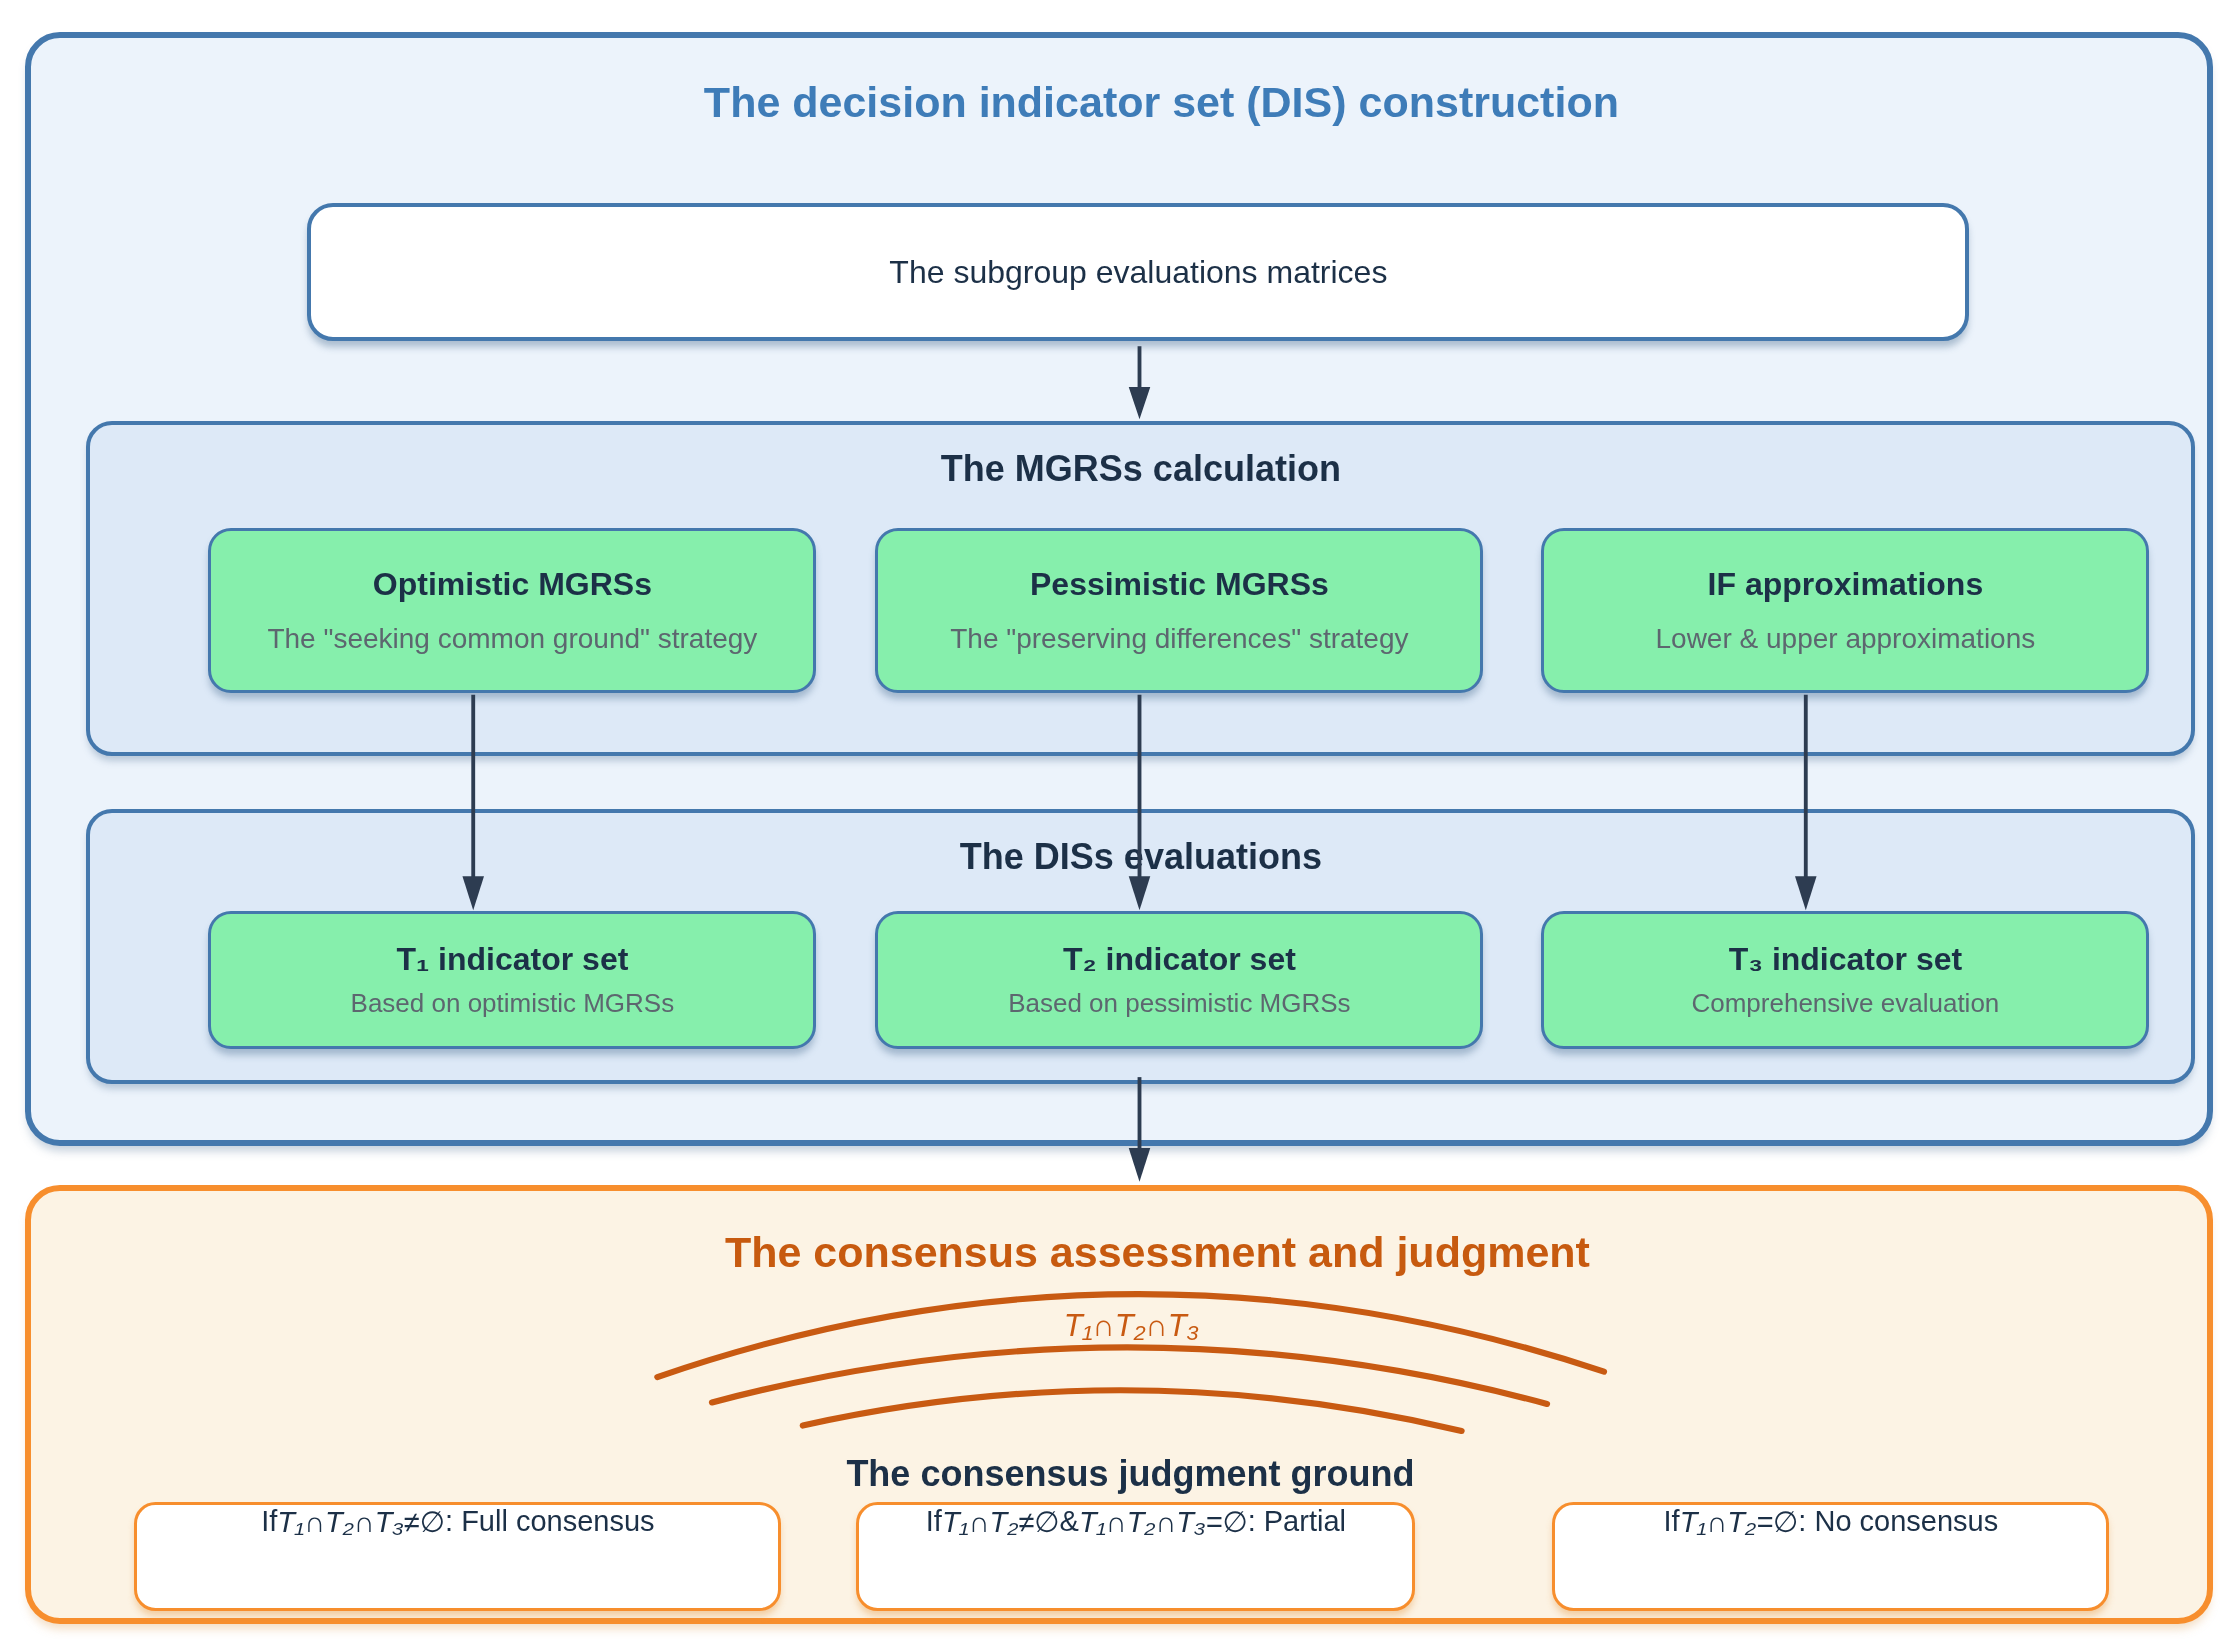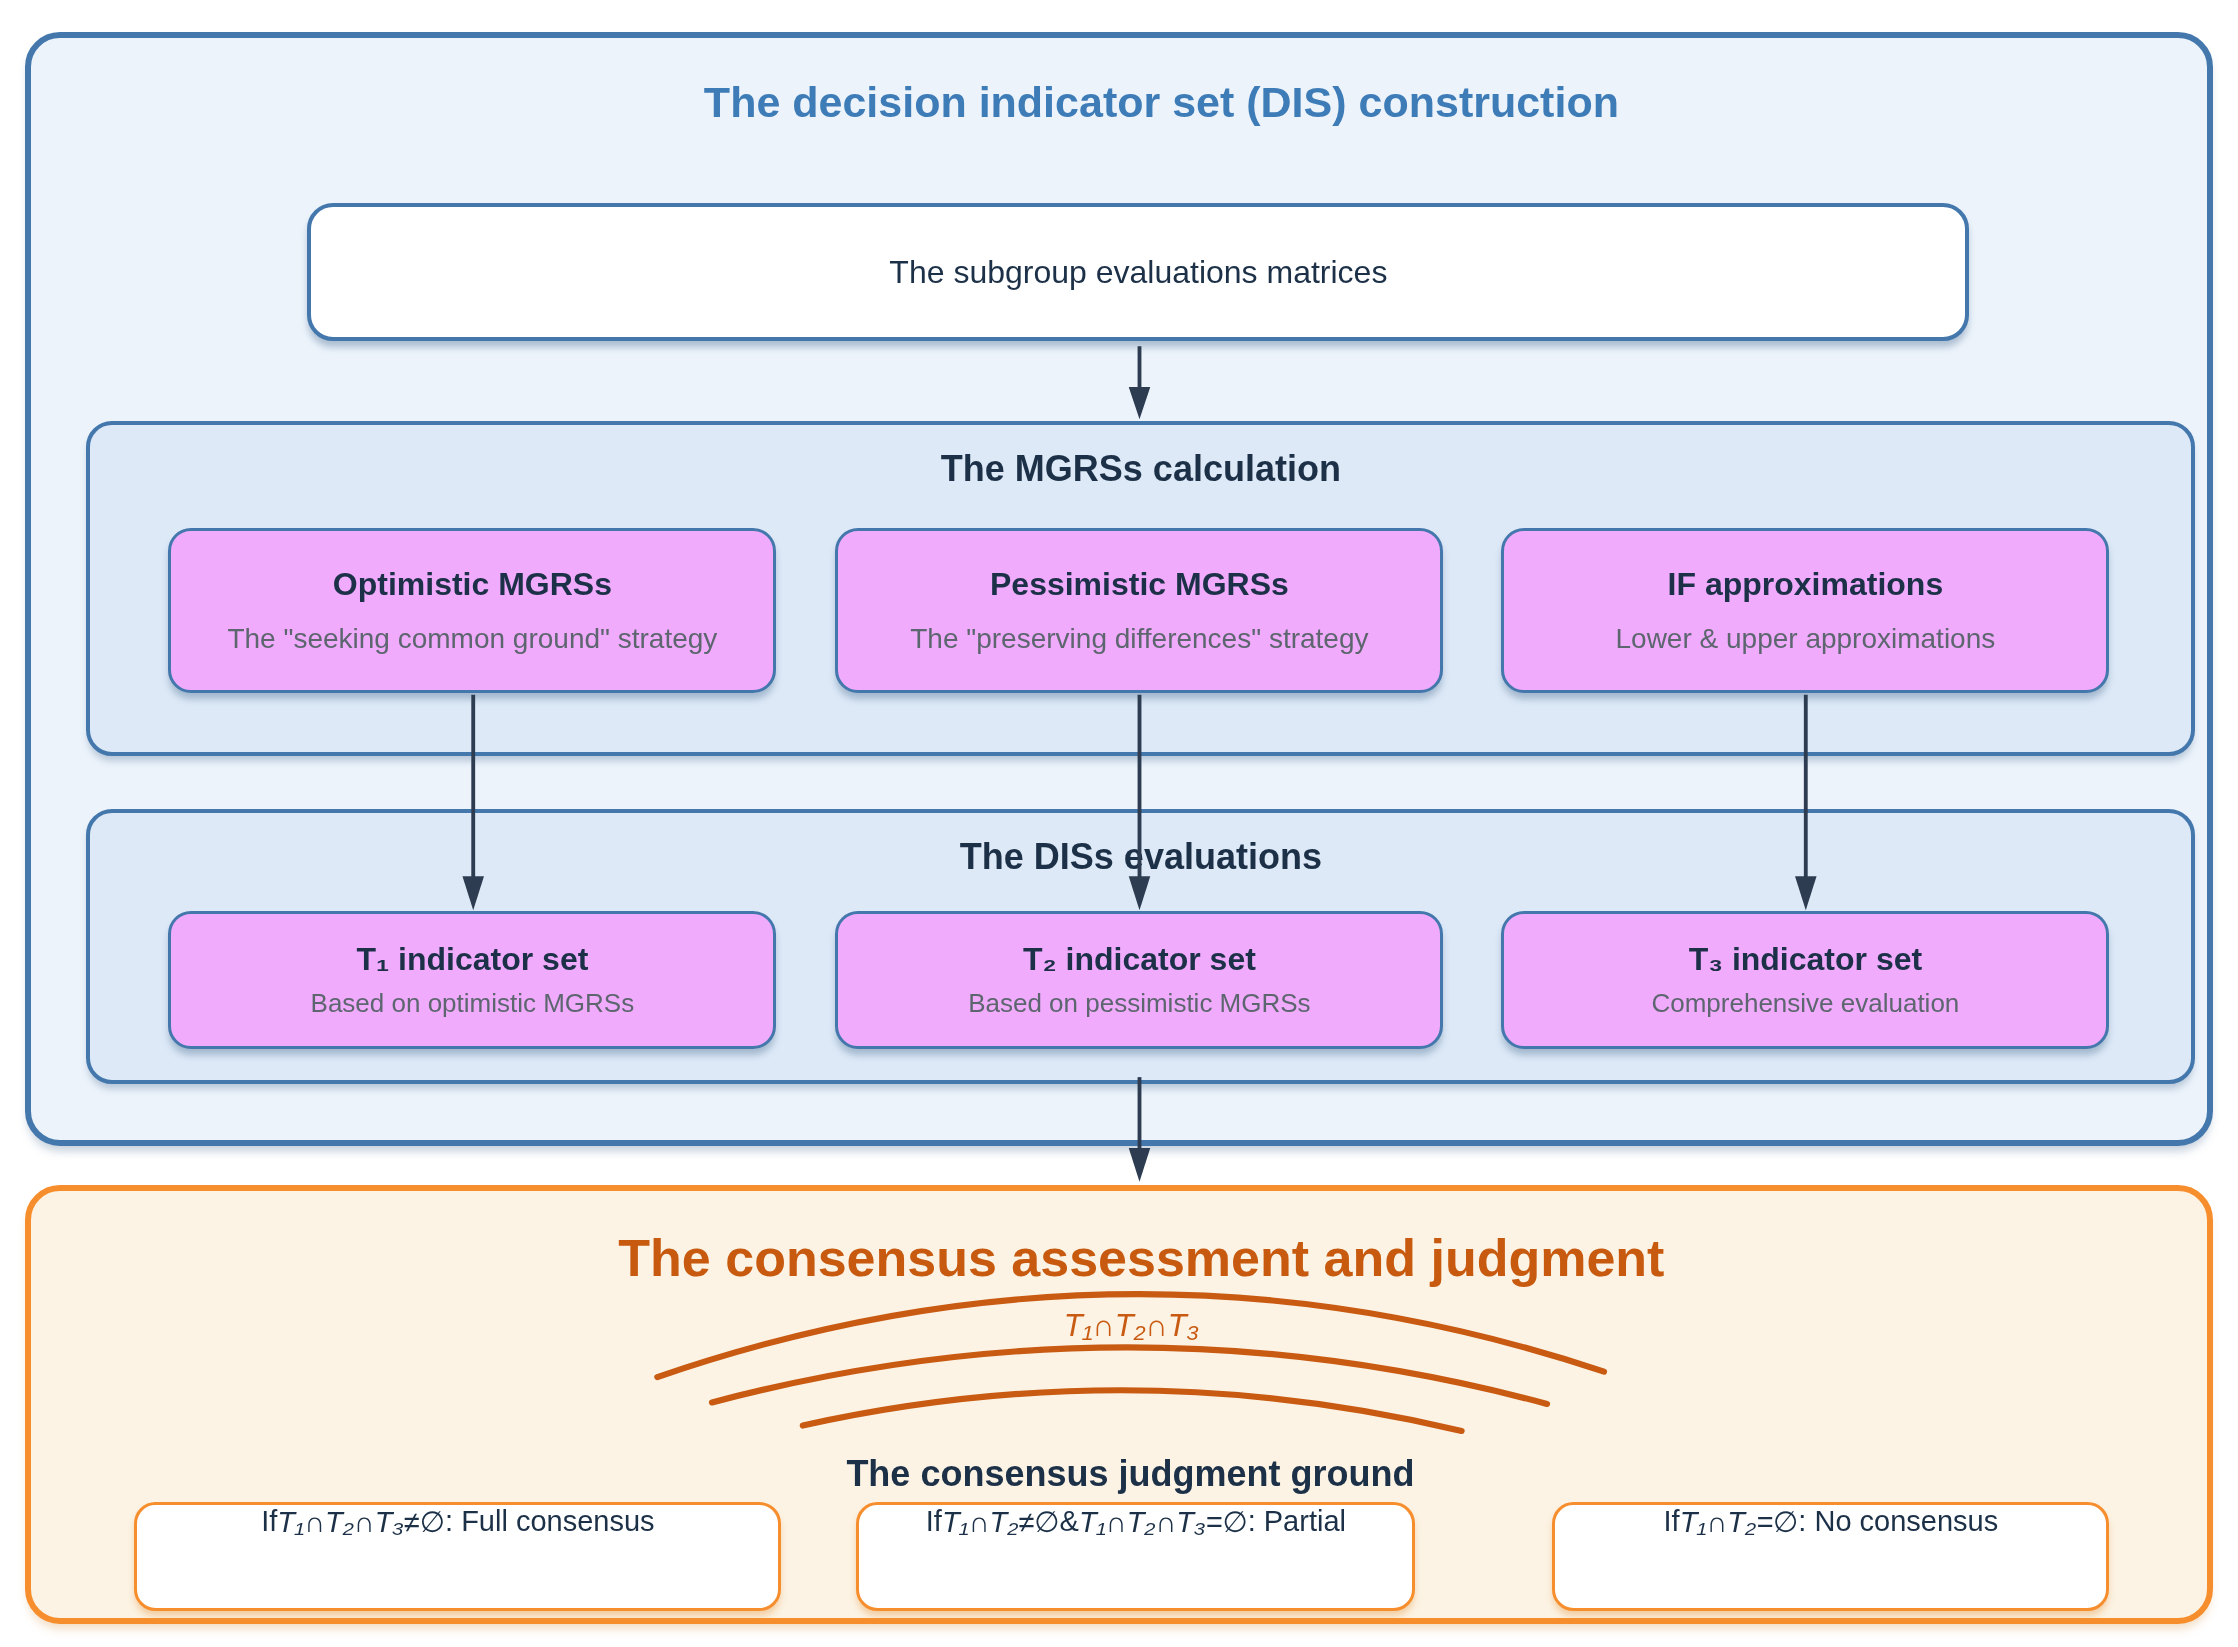--- a/index.html
+++ b/index.html
@@ -45,45 +45,45 @@
     border-radius:26px;
     box-shadow:0 7px 7.7px -2.3px rgba(90,120,155,.35);
   }
   .mgrs-panel{top:383px;height:335px}
   .diss-panel{top:771px;height:275px}
   .sec-title{
     position:absolute;left:0;top:23px;width:100%;text-align:center;
     font-size:36px;font-weight:bold;color:var(--navy-text);
   }
   .white-box{
-    position:absolute;background:#f0abfc;
+    position:absolute;background:#86efac;
     border:3.8px solid var(--panel-border-blue);border-radius:23px;
     display:flex;flex-direction:column;align-items:center;justify-content:center;
     box-shadow:0 7px 7px -1.5px rgba(74,111,146,.4);
-    text-align:center;width:608px;
+    text-align:center;width:608px;margin-left:40px;
   }
   .box-a{left:78px}.box-b{left:745px}.box-c{left:1411px}
   .mgrs-panel .white-box{top:103px;height:165px}
   .diss-panel .white-box{top:98px;height:138px}
   .wb-title{font-size:32px;font-weight:bold;color:var(--navy-text);white-space:nowrap}
   .wb-sub{font-size:28px;color:var(--gray-text);white-space:nowrap}
   .mgrs-panel .wb-sub{margin-top:20px}
   .diss-panel .wb-sub{margin-top:10px;font-size:26px}
 
   
   .orange-panel{
     position:absolute;left:25.4px;top:1185px;width:2188px;height:439px;
     background:var(--orange-fill);
     border:6.2px solid var(--orange-border);
     border-radius:35px;
     box-shadow:0 7.7px 9.2px -3.1px rgba(220,160,90,.35);
   }
   .orange-title{
-    position:absolute;left:0;top:37px;width:100%;text-align:center;
-    font-size:52px;font-weight:bold;color:var(--orange-title);padding-left:44px;
+    position:absolute;left:16px;top:37px;width:100%;text-align:center;
+    font-size:43px;font-weight:bold;color:var(--orange-title);padding-left:44px;
   }
   .arcs{position:absolute;left:584px;top:82px;width:1039px;height:185px;overflow:visible}
   .arcs path{fill:none;stroke:var(--arc-stroke);stroke-width:8;stroke-linecap:round}
   .arc-label{
     position:absolute;left:1100px;top:117px;transform:translateX(-50%);
     font-size:31px;font-style:italic;color:var(--arc-stroke);white-space:nowrap;
   }
   .rules-title{
     position:absolute;left:1099px;top:262px;transform:translateX(-50%);
     font-size:36px;font-weight:bold;color:var(--navy-text);white-space:nowrap;

